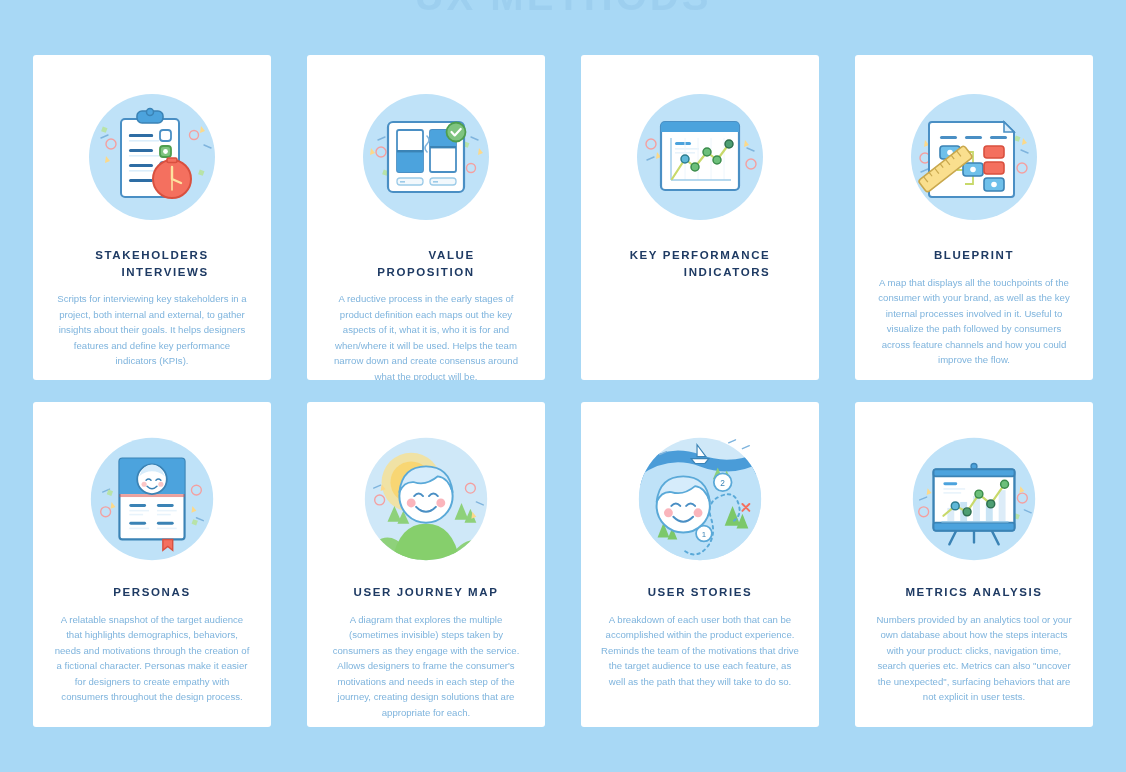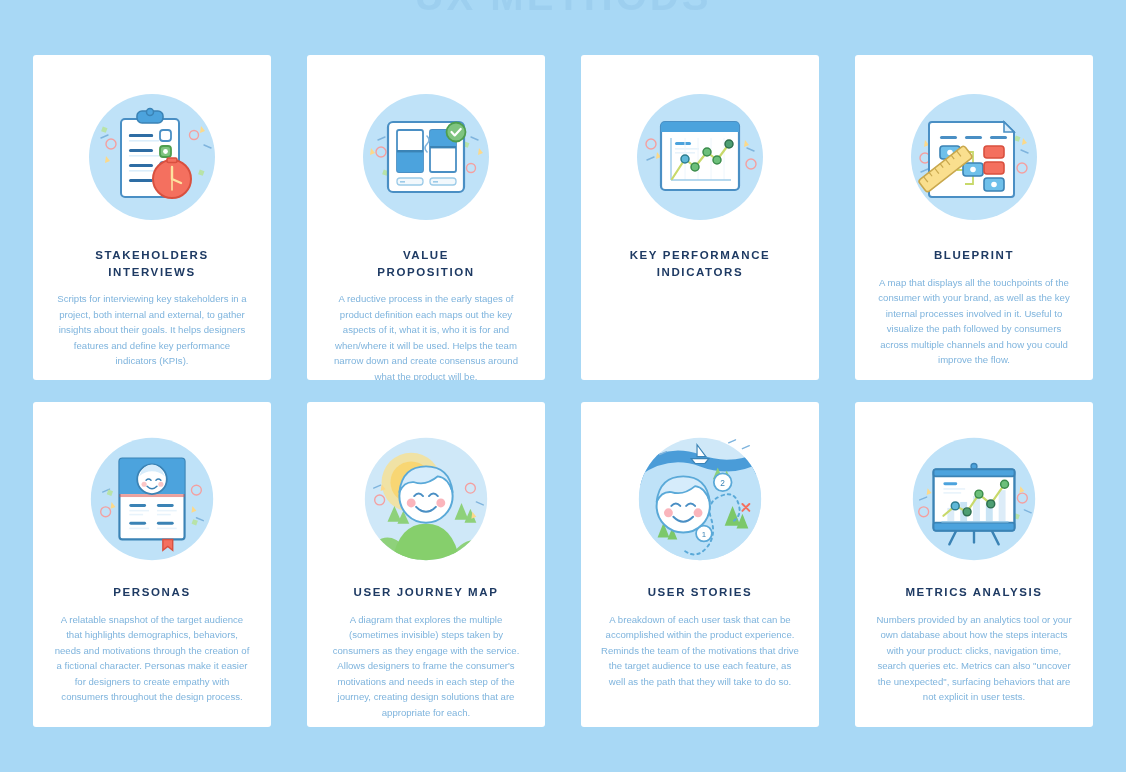--- a/index.html
+++ b/index.html
@@ -63,21 +63,21 @@
   }
 
   .icon-wrap svg { display: block; }
 
   .card-title {
     margin-top: 10px;
     font-size: 11.5px;
     font-weight: bold;
     letter-spacing: 1.6px;
     color: #1e3a63;
-    text-align: center;
+    text-align: right;
     line-height: 1.45;
     text-transform: uppercase;
     flex: 0 0 auto;
   }
 
   .card-body {
     margin-top: 11px;
     font-size: 9.6px;
     line-height: 1.62;
     color: #7fb4dd;
@@ -262,21 +262,21 @@
             <line x1="53" y1="80" x2="53" y2="87"></line>
             <line x1="60" y1="80" x2="60" y2="85"></line>
             <line x1="67" y1="80" x2="67" y2="87"></line>
           </g>
         </g>
       </svg>
     </div>
     <div class="card-title">
       <span>BLUEPRINT</span>
     </div>
-    <div class="card-body">A map that displays all the touchpoints of the consumer with your brand, as well as the key internal processes involved in it. Useful to visualize the path followed by consumers across multiple channels and how you could improve the flow.</div>
+    <div class="card-body">A map that displays all the touchpoints of the consumer with your brand, as well as the key internal processes involved in it. Useful to visualize the path followed by consumers across feature channels and how you could improve the flow.</div>
   </div>
 
   <div class="card row-2">
     <div class="icon-wrap">
       <svg width="148" height="148" viewBox="0 0 150 150">
         <circle cx="75" cy="75" r="62" fill="#bfe2f8"></circle>
         <circle cx="28" cy="88" r="5" fill="none" stroke="#f4a0a0" stroke-width="1.4"></circle>
         <circle cx="120" cy="66" r="5" fill="none" stroke="#f4a0a0" stroke-width="1.4"></circle>
         <path d="M25 68 l7 -3" stroke="#7fb4dd" stroke-width="1.4" stroke-linecap="round"></path>
         <path d="M120 94 l7 3" stroke="#7fb4dd" stroke-width="1.4" stroke-linecap="round"></path>
@@ -405,21 +405,21 @@
           <path d="M48 93 q10 10 20 0" stroke="#4a8fc4" stroke-width="2" fill="none" stroke-linecap="round"></path>
         </g>
         <path d="M104 18 l7 -3" stroke="#7fb4dd" stroke-width="1.4" stroke-linecap="round"></path>
         <path d="M118 24 l7 -3" stroke="#7fb4dd" stroke-width="1.4" stroke-linecap="round"></path>
         <path d="M34 30 l7 -3" stroke="#7fb4dd" stroke-width="1.4" stroke-linecap="round"></path>
       </svg>
     </div>
     <div class="card-title">
       <span>USER STORIES</span>
     </div>
-    <div class="card-body">A breakdown of each user task that can be accomplished within the product experience. Reminds the team of the motivations that drive the target audience to use each feature, as well as the path that they will take to do so.</div>
+    <div class="card-body">A breakdown of each user both that can be accomplished within the product experience. Reminds the team of the motivations that drive the target audience to use each feature, as well as the path that they will take to do so.</div>
   </div>
 
   <div class="card row-2">
     <div class="icon-wrap">
       <svg width="148" height="148" viewBox="0 0 150 150">
         <circle cx="75" cy="75" r="62" fill="#bfe2f8"></circle>
         <circle cx="24" cy="88" r="5" fill="none" stroke="#f4a0a0" stroke-width="1.4"></circle>
         <circle cx="124" cy="74" r="5" fill="none" stroke="#f4a0a0" stroke-width="1.4"></circle>
         <path d="M20 76 l7 -3" stroke="#7fb4dd" stroke-width="1.4" stroke-linecap="round"></path>
         <path d="M126 86 l7 3" stroke="#7fb4dd" stroke-width="1.4" stroke-linecap="round"></path>

